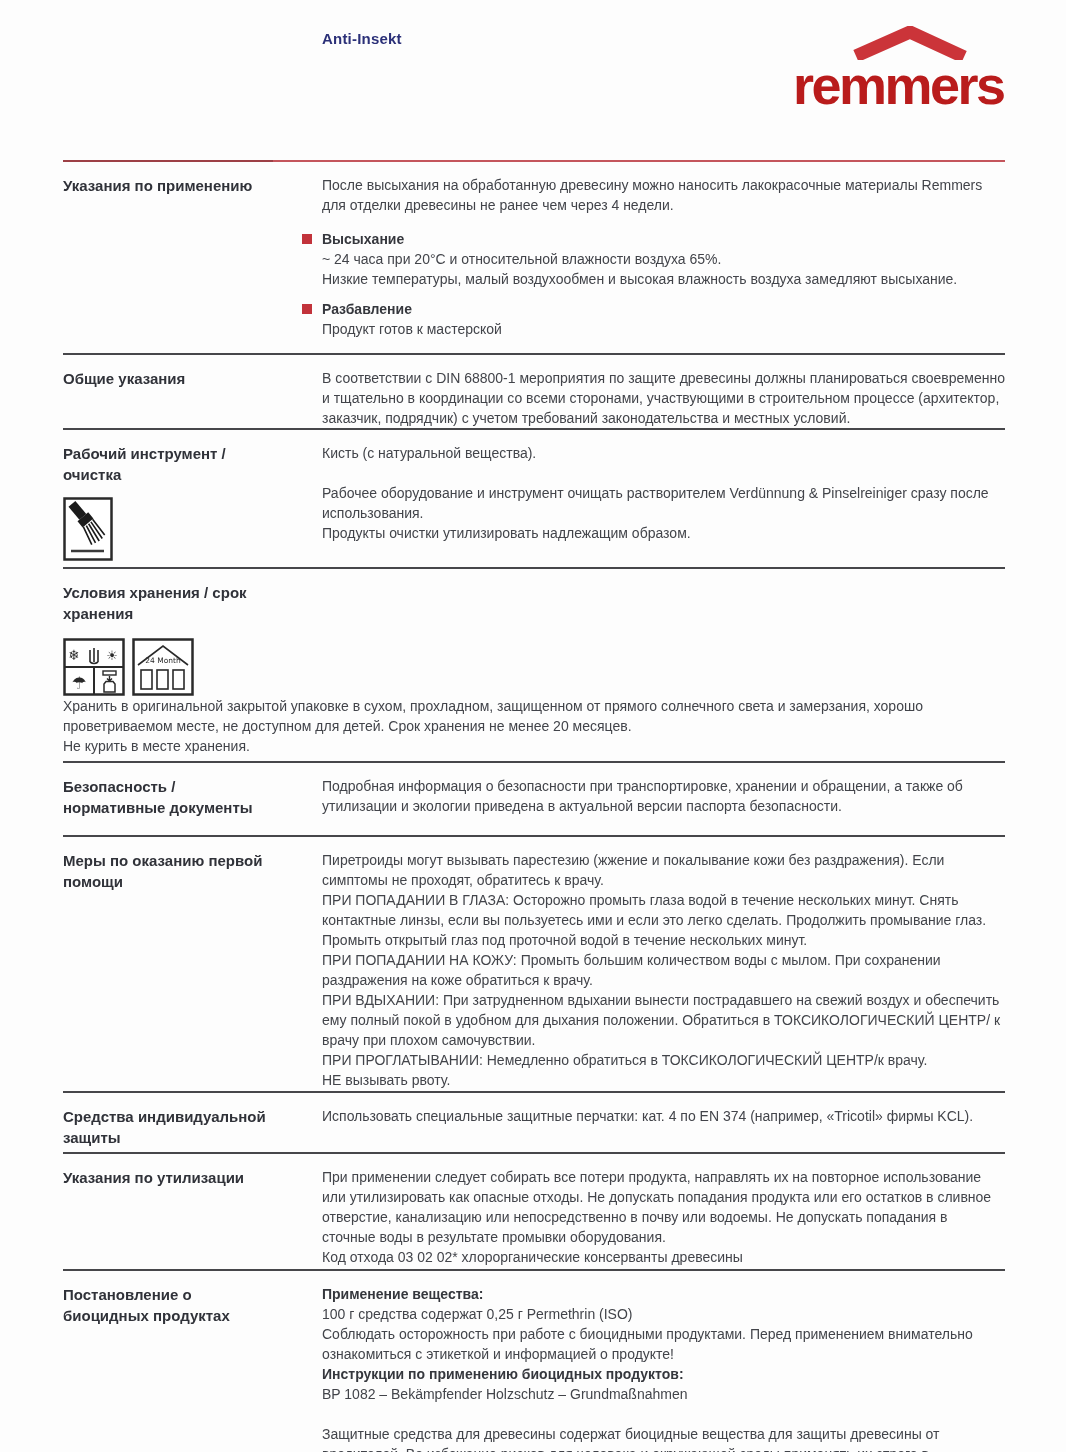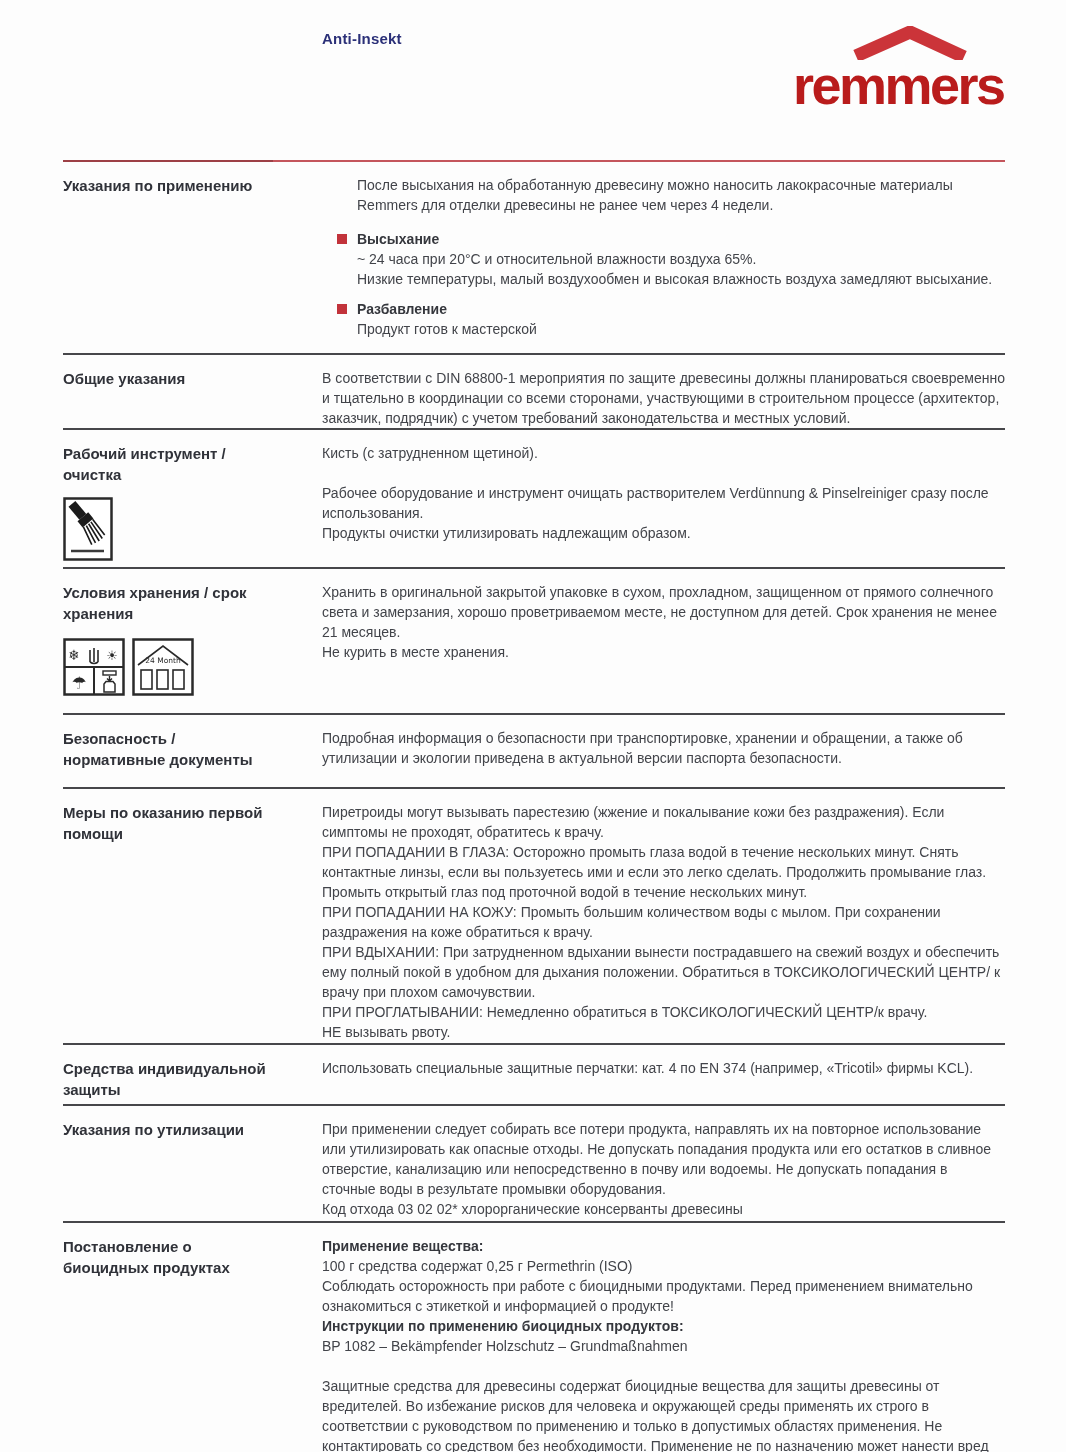--- a/index.html
+++ b/index.html
@@ -38,24 +38,24 @@
   .gap-lg { margin-top:20px; }
   .gap-md { margin-top:14px; }
   .gap-sm { margin-top:10px; }
   .bold { font-weight:bold; color:#35373d; }
 
   .bullet-head { display:flex; align-items:center; margin-left:-20px; }
   .bullet-sq { width:10px; height:10px; background:#c2333b; margin-right:10px; flex-shrink:0; }
   .bullet-head span.lbl { font-weight:bold; color:#35373d; font-size:14px; }
 
   
-  .s1 { padding-bottom:14px;gap:35px; }
+  .s1 { padding-bottom:14px; }
   .s2 { }
   .s3 { padding-bottom:2px; }
-  .s4 { padding-bottom:17px; }
+  .s4 { padding-bottom:5px;flex-direction:column; }
   .s5 { padding-bottom:17px; }
   .s6 { padding-bottom:1px; }
   .s7 { padding-bottom:4px; }
   .s8 { padding-bottom:2px; }
   .s9 { padding-bottom:8px; }
 
   .icon-box { margin-top:12px; }
   .icon-row { display:flex; gap:7px; margin-top:14px; }
   svg text { font-family:"DejaVu Sans","Liberation Sans",sans-serif; }
 </style>
@@ -114,21 +114,21 @@
         <rect x="1.5" y="1.5" width="47" height="61" fill="#ffffff" stroke="#2a2a2a" stroke-width="2.5"></rect>
         <g transform="rotate(-40 25 26)">
           <rect x="20.5" y="1" width="9" height="17" fill="#1b1b1b"></rect>
           <rect x="18" y="18" width="14" height="8" fill="#1b1b1b"></rect>
           <path d="M19 26 L14 45 M22 27 L18 46 M25 27 L22 47 M28 27 L26 47 M31 26 L30 46" stroke="#1b1b1b" stroke-width="1.6" fill="none"></path>
         </g>
         <line x1="8" y1="54" x2="41" y2="54" stroke="#3a3a3a" stroke-width="2.5"></line>
       </svg>
     </div>
     <div class="sec-right">
-      <p>Кисть (с затрудненном щетиной).</p>
+      <p>Кисть (с натуральной вещества).</p>
       <p class="gap-lg">Рабочее оборудование и инструмент очищать растворителем Verdünnung &amp; Pinselreiniger сразу после использования.
 Продукты очистки утилизировать надлежащим образом.</p>
     </div>
   </section>
 
   <section class="section s4">
     <div class="sec-left">
       <h2>Условия хранения / срок хранения</h2>
       <div class="icon-row">
         <svg width="62" height="58" viewBox="0 0 62 58">
@@ -149,21 +149,21 @@
           <rect x="1.5" y="1.5" width="59" height="55" fill="#ffffff" stroke="#2a2a2a" stroke-width="2.5"></rect>
           <polyline points="6,27 31,8 56,27" fill="none" stroke="#2a2a2a" stroke-width="1.6"></polyline>
           <text x="31" y="25" font-size="7.5" fill="#2a2a2a" text-anchor="middle">24 Month</text>
           <rect x="9" y="32" width="11" height="19" fill="none" stroke="#2a2a2a" stroke-width="1.6"></rect>
           <rect x="25" y="32" width="11" height="19" fill="none" stroke="#2a2a2a" stroke-width="1.6"></rect>
           <rect x="41" y="32" width="11" height="19" fill="none" stroke="#2a2a2a" stroke-width="1.6"></rect>
         </svg>
       </div>
     </div>
     <div class="sec-right">
-      <p>Хранить в оригинальной закрытой упаковке в сухом, прохладном, защищенном от прямого солнечного света и замерзания, хорошо проветриваемом месте, не доступном для детей. Срок хранения не менее 21 месяцев.
+      <p>Хранить в оригинальной закрытой упаковке в сухом, прохладном, защищенном от прямого солнечного света и замерзания, хорошо проветриваемом месте, не доступном для детей. Срок хранения не менее 20 месяцев.
 Не курить в месте хранения.</p>
     </div>
   </section>
 
   <section class="section s5">
     <div class="sec-left">
       <h2>Безопасность / нормативные документы</h2>
     </div>
     <div class="sec-right">
       <p>Подробная информация о безопасности при транспортировке, хранении и обращении, а также об утилизации и экологии приведена в актуальной версии паспорта безопасности.</p>

